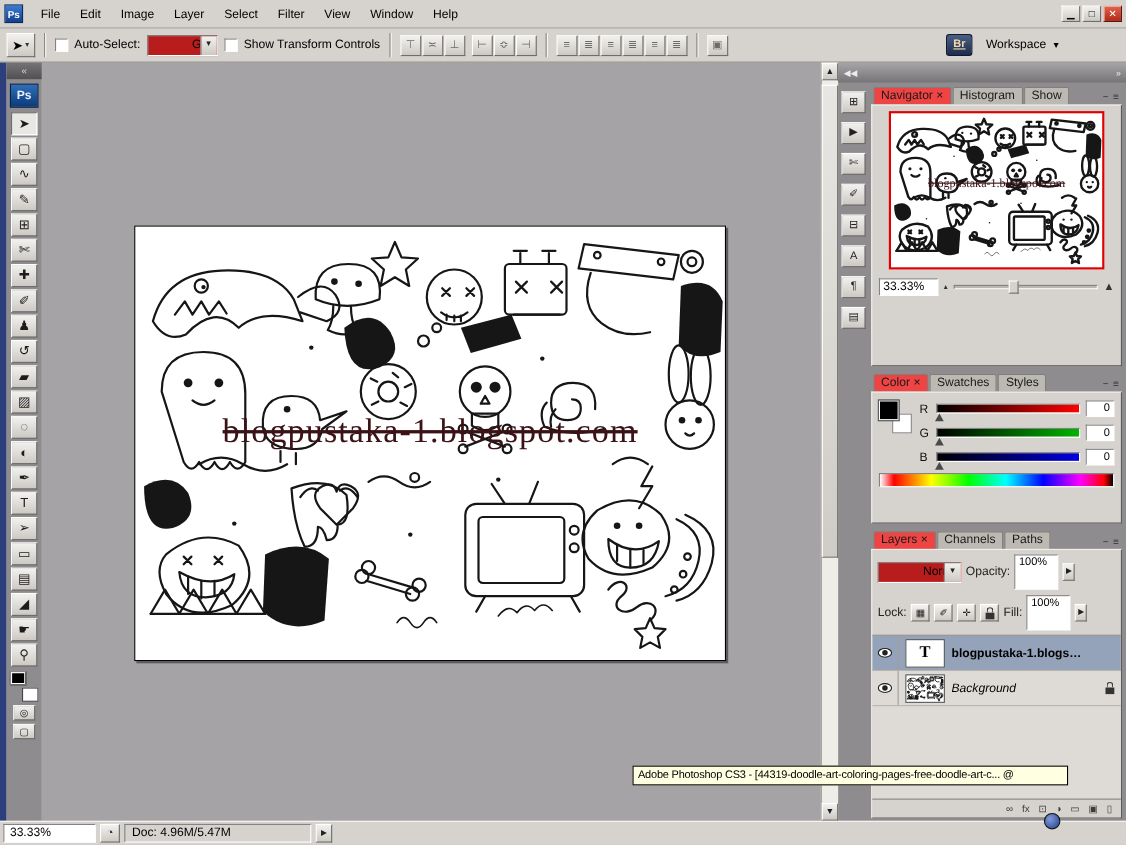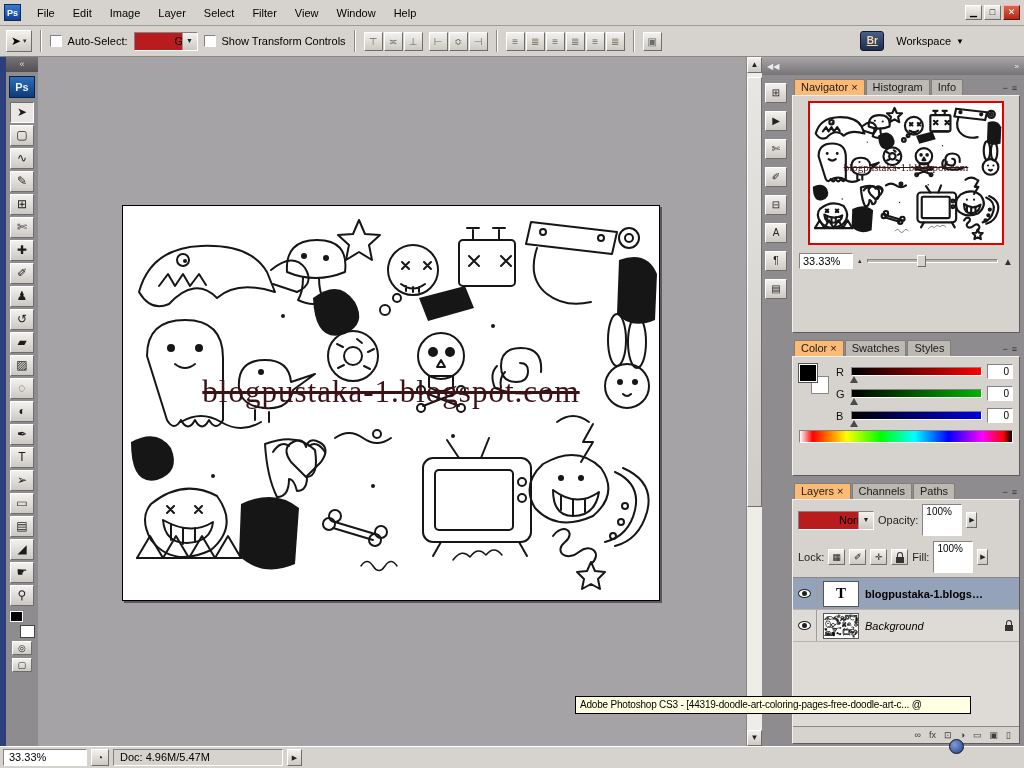--- a/index.html
+++ b/index.html
@@ -67,21 +67,21 @@
   .dock-header { height:18px; display:flex; align-items:center; justify-content:space-between; padding:0 5px; background:linear-gradient(#a7a5a7,#767476); color:#ececec; font-size:8px; }
   .dock-body { flex:1; display:flex; min-height:0; }
   .icon-strip { width:28px; display:flex; flex-direction:column; align-items:center; padding-top:8px; gap:8px; }
   .strip-btn { width:22px; height:20px; font-size:10px; text-align:center; line-height:18px; color:#222; }
   .panels { flex:1; display:flex; flex-direction:column; padding:2px 4px 2px 2px; gap:5px; min-height:0; }
 
   .pgroup { display:flex; flex-direction:column; min-height:0; }
   .pg-nav { height:256px; } .pg-color { height:138px; } .pg-layers { flex:1; }
   .tabs { display:flex; align-items:flex-end; height:18px; padding-left:2px; }
   .tab { padding:1px 6px 2px; background:#bcb9b3; border:1px solid #807e7a; border-bottom:none; border-radius:2px 2px 0 0; margin-right:1px; white-space:nowrap; color:#1a1a1a; }
-  .tab.active { background:#fdba74; }
+  .tab.active { background:#ef4444; }
   .tab-extras { margin-left:auto; display:flex; gap:4px; padding:0 3px 2px 0; color:#2e2e2e; font-size:9px; }
   .pbody { flex:1; background:#d6d3ce; border:1px solid; border-color:#f2f0ec #5e5c59 #5e5c59 #f2f0ec; position:relative; min-height:0; }
 
   
   .nav-thumb { margin:5px auto 6px; width:196px; height:144px; border:2px solid #e00000; background:#fff; position:relative; overflow:hidden; }
   .nav-thumb svg { stroke-width:6; }
   .nav-wm { position:absolute; left:0; right:0; top:58px; text-align:center; font-family:"Liberation Serif", serif; font-size:11px; color:#3b1216; text-decoration:line-through; }
   .nav-zoom-row { display:flex; align-items:center; gap:5px; padding:2px 6px; }
   .nav-zoom-field { width:54px; height:16px; padding:1px 3px; }
   .mtn-s { font-size:7px; color:#333; } .mtn-l { font-size:10px; color:#333; }
@@ -375,21 +375,21 @@
         <div class="strip-btn bevel-out">¶</div>
         <div class="strip-btn bevel-out">▤</div>
       </div>
 
       <div class="panels">
 
         <div class="pgroup pg-nav">
           <div class="tabs">
             <div class="tab active">Navigator ×</div>
             <div class="tab">Histogram</div>
-            <div class="tab">Info</div>
+            <div class="tab">Show</div>
             <div class="tab-extras">
               <span>−</span>
               <span>≡</span>
             </div>
           </div>
           <div class="pbody">
             <div class="nav-thumb">
               <svg viewBox="0 0 536 394" width="192" height="140" preserveAspectRatio="none">
                   <use href="#doodleArt"></use>
                 </svg>

